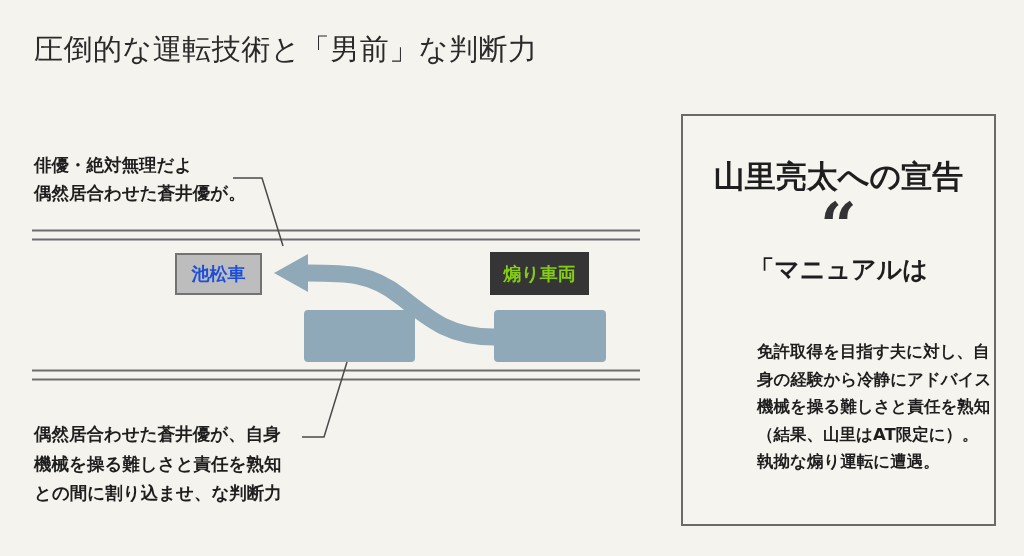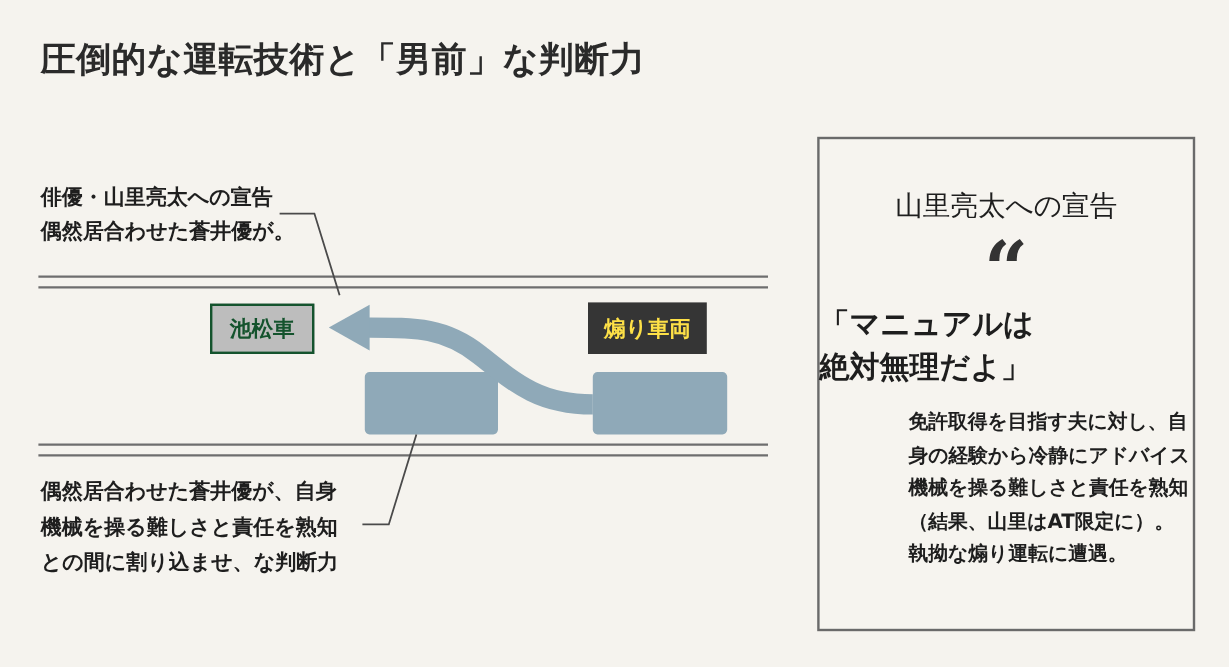--- a/index.html
+++ b/index.html
@@ -6,57 +6,57 @@
   html, body { width: 1024px; height: 556px; overflow: hidden; }
   body {
     background: #f5f3ee;
     font-family: "DejaVu Sans", "Liberation Sans", sans-serif;
     color: #1e1e1e;
     position: relative;
   }
   .title {
     position: absolute; left: 34px; top: 30px;
     font-family: "DejaVu Serif", "Liberation Serif", serif;
-    font-size: 29px; font-weight: bold; letter-spacing: 0.5px;
+    font-size: 29px; font-weight: normal; letter-spacing: 0.5px;
     color: #2a2a2a; white-space: nowrap;
   }
   .note {
     position: absolute; font-size: 17.5px; font-weight: bold;
     line-height: 28px; color: #1e1e1e; white-space: nowrap;
   }
   .note-top { left: 34px; top: 151px; }
-  .note-bottom { left: 34px; top: 396px; line-height: 29.5px; }
+  .note-bottom { left: 34px; top: 420px; line-height: 29.5px; }
   .diagram { position: absolute; left: 0; top: 0; width: 1024px; height: 556px; }
   .label-box {
     position: absolute; display: flex; align-items: center; justify-content: center;
     font-size: 18px; font-weight: bold;
   }
   .label-ikematsu {
     left: 175px; top: 253px; width: 87px; height: 42px;
-    background: #bdbdbd; border: 2px solid #14532d; color: #14532d;
+    background: #bdbdbd; border: 2px solid #737373; color: #1d4ed8;
   }
   .label-aori {
     left: 490px; top: 252px; width: 99px; height: 43px;
-    background: #353535; color: #fde047;
+    background: #353535; color: #84cc16;
   }
   .card {
     position: absolute; left: 681px; top: 114px; width: 315px; height: 412px;
     border: 2px solid #6a6a6a; background: #f6f4ef;
   }
   .card-title {
     position: absolute; left: 0; right: 0; top: 40px; text-align: center;
-    font-size: 23px; font-weight: normal; color: #1e1e1e;
+    font-size: 31px; font-weight: bold; color: #1e1e1e;
   }
   .card-quote-mark {
     position: absolute; left: 0; right: 0; top: 78px; text-align: center;
     font-family: "DejaVu Serif", "Liberation Serif", serif;
     font-size: 64px; font-weight: bold; line-height: 64px; color: #333;
   }
   .card-quote {
-    position: absolute; left: 0; right: 0; top: 136px; 
+    position: absolute; left: 0; right: 0; top: 136px; text-align: center;
     font-size: 25px; font-weight: bold; line-height: 36px; color: #1e1e1e;
   }
   .card-body {
     position: absolute; left: 26px; top: 222px; width: 270px;
     font-size: 16.5px; font-weight: bold; line-height: 27.5px; color: #1e1e1e;
     white-space: nowrap;
     margin-left: 48px;
   }
   .card-body div { white-space: nowrap; }
 </style>
@@ -82,39 +82,38 @@
   <g>
     <path d="M 494 337 C 450 337, 430 320, 400 296 C 370 272, 345 273, 302 273" fill="none" stroke="#8fa9b8" stroke-width="17"></path>
     <polygon points="274,273 308,254 308,292" fill="#8fa9b8"></polygon>
   </g>
 
   <polyline points="233,178 262,178 283,246" fill="none" stroke="#4a4a4a" stroke-width="1.5"></polyline>
   <polyline points="347,362 324,437 302,437" fill="none" stroke="#4a4a4a" stroke-width="1.5"></polyline>
 </svg>
 
 <div class="note note-top">
-  <div>俳優・山里亮太への宣告</div>
+  <div>俳優・絶対無理だよ</div>
   <div>偶然居合わせた蒼井優が。</div>
 </div>
 
 <div class="label-box label-ikematsu">池松車</div>
 <div class="label-box label-aori">煽り車両</div>
 
 <div class="note note-bottom">
   <div>偶然居合わせた蒼井優が、自身</div>
   <div>機械を操る難しさと責任を熟知</div>
   <div>との間に割り込ませ、な判断力</div>
 </div>
 
 <div class="card">
   <div class="card-title">山里亮太への宣告</div>
   <div class="card-quote-mark">“</div>
   <div class="card-quote">
     <div>「マニュアルは</div>
-    <div>絶対無理だよ」</div>
   </div>
   <div class="card-body">
     <div>免許取得を目指す夫に対し、自</div>
     <div>身の経験から冷静にアドバイス</div>
     <div>機械を操る難しさと責任を熟知</div>
     <div>（結果、山里はAT限定に）。</div>
     <div>執拗な煽り運転に遭遇。</div>
   </div>
 </div>
 

